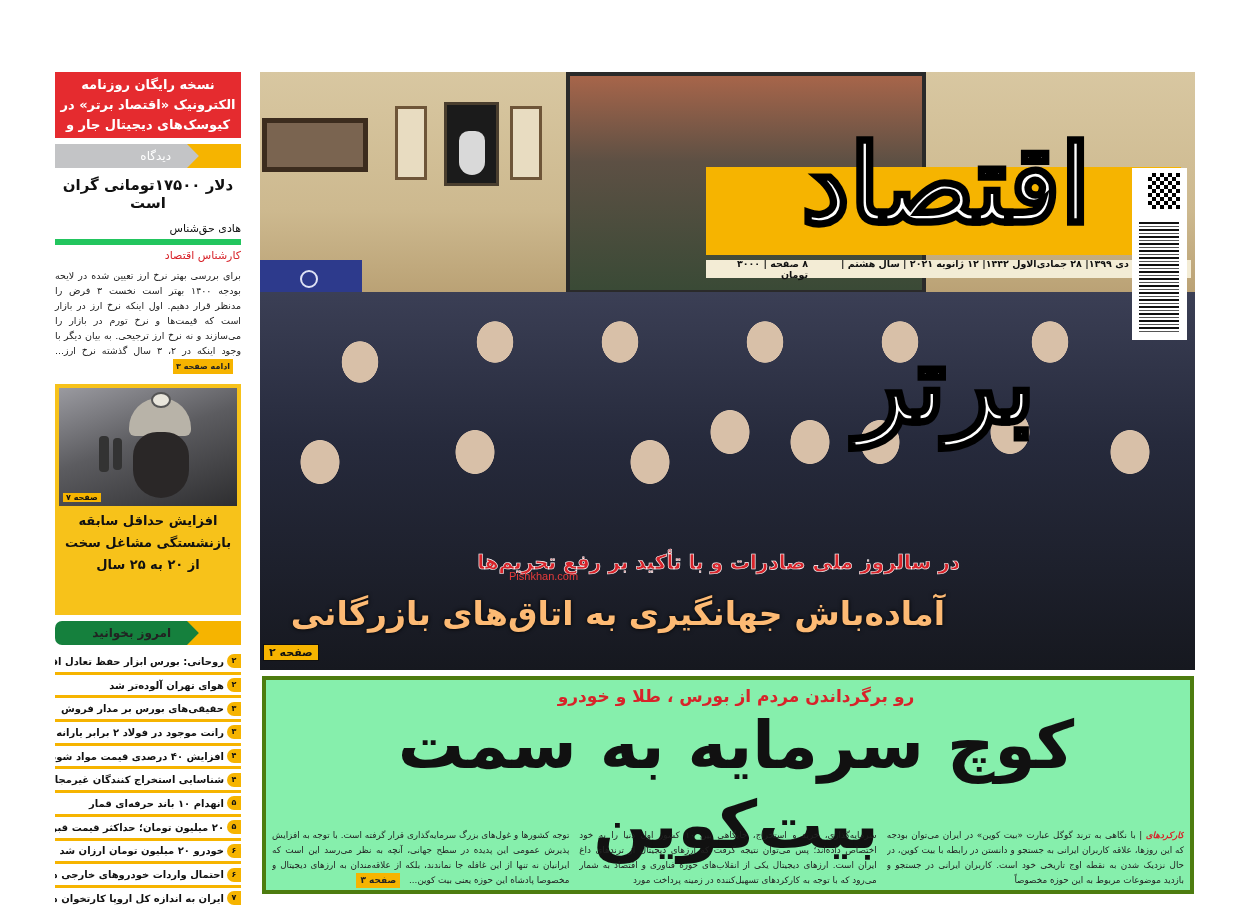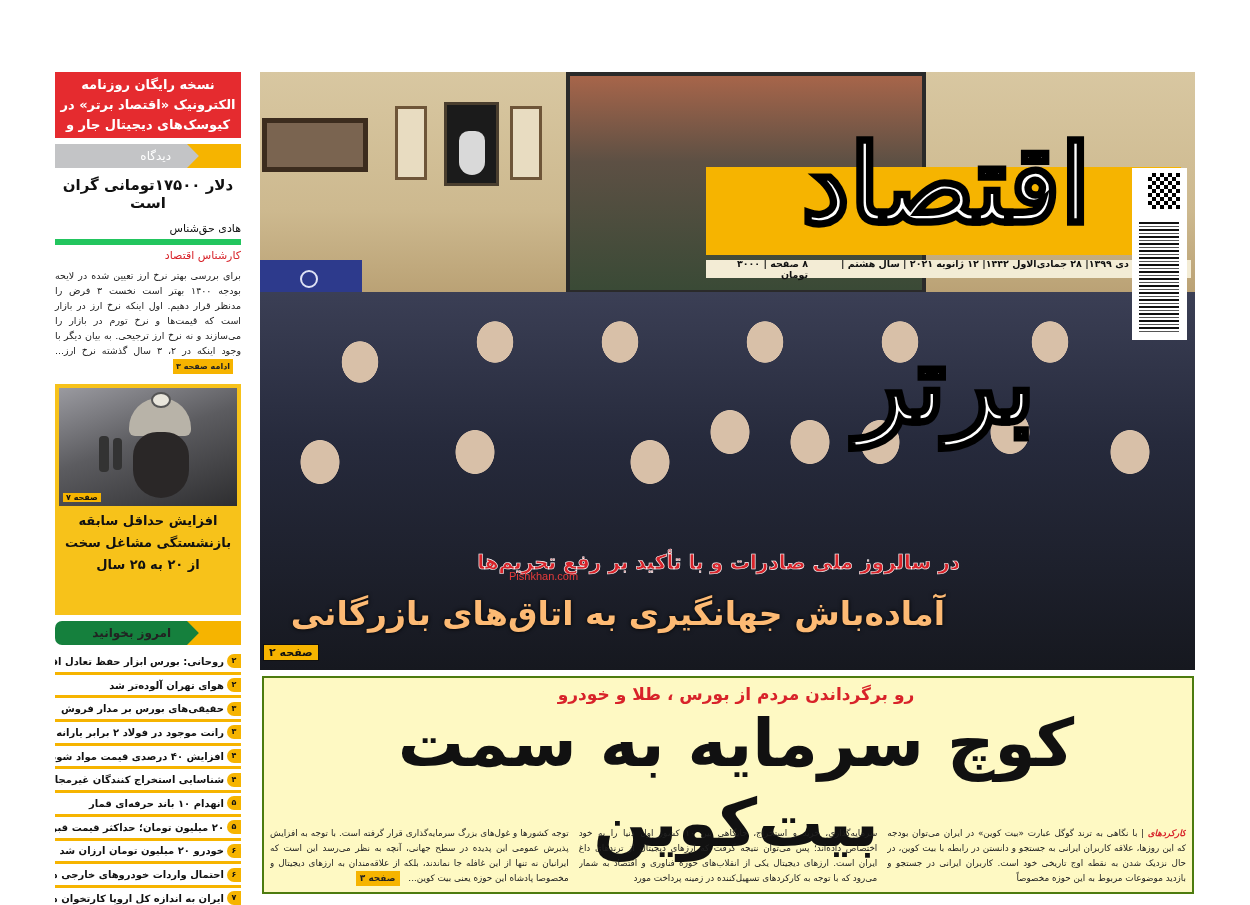--- a/index.html
+++ b/index.html
@@ -66,21 +66,21 @@
   .qr-box { position: absolute; right: 12px; top: 98px; width: 38px; height: 42px; background:
       conic-gradient(#000 25%, #fff 0 50%, #000 0 75%, #fff 0) 0 0/8px 8px; border: 3px solid #fff; }
   .barcode { position: absolute; right: 16px; top: 150px; width: 40px; height: 112px; background: repeating-linear-gradient(180deg, #111 0 2px, #fff 2px 4px, #555 4px 5px, #fff 5px 7px); }
   .barcode-bg { position: absolute; right: 8px; top: 96px; width: 55px; height: 172px; background: #fff; }
   .subhead-red { position: absolute; right: 235px; top: 478px; font-size: 20px; font-weight: bold; color: #d8232a; -webkit-text-stroke: 0.6px #fff; white-space: nowrap; direction: rtl; }
   .watermark { position: absolute; left: 225px; top: 498px; font-size: 11px; color: #e83b3b; font-family: "Liberation Sans", sans-serif; direction: ltr; margin-left: 24px; }
   .head-yellow { position: absolute; right: 250px; top: 522px; font-size: 33px; font-weight: bold; color: #fdba74; white-space: nowrap; direction: rtl; text-shadow: 0 0 4px #000; }
   .pg2 { position: absolute; left: 3px; top: 572px; background: #f6b400; font-size: 11px; font-weight: bold; padding: 1px 5px; border: 1px solid #111; }
 
   
-  .story { position: absolute; left: 262px; top: 676px; width: 932px; height: 218px; border: 2px solid #4d7c0f; background: #fef9c3; direction: rtl; padding-left: 16px; }
+  .story { position: absolute; left: 262px; top: 676px; width: 932px; height: 218px; border: 4px solid #4d7c0f; background: #86efac; direction: rtl; padding-left: 16px; }
   .story-kicker { text-align: center; font-size: 17px; font-weight: bold; color: #d8232a; margin-top: 6px; }
   .story-title { text-align: center; font-size: 66px; font-weight: bold; line-height: 80px; font-family: "DejaVu Sans", sans-serif; letter-spacing: -1px; }
   .story-cols { position: absolute; top: 148px; left: 6px; right: 6px; height: 64px; display: flex; gap: 10px; direction: rtl; }
   .story-cols .col { flex: 1; font-size: 8.8px; line-height: 15px; text-align: justify; color: #222; overflow: hidden; }
   .story-cols .src { color: #d8232a; font-weight: bold; font-style: italic; }
   .pg3 { display: inline-block; background: #f6b400; font-size: 9px; font-weight: bold; padding: 0 4px; margin-right: 6px; }
 </style>
 </head>
 <body>
 

